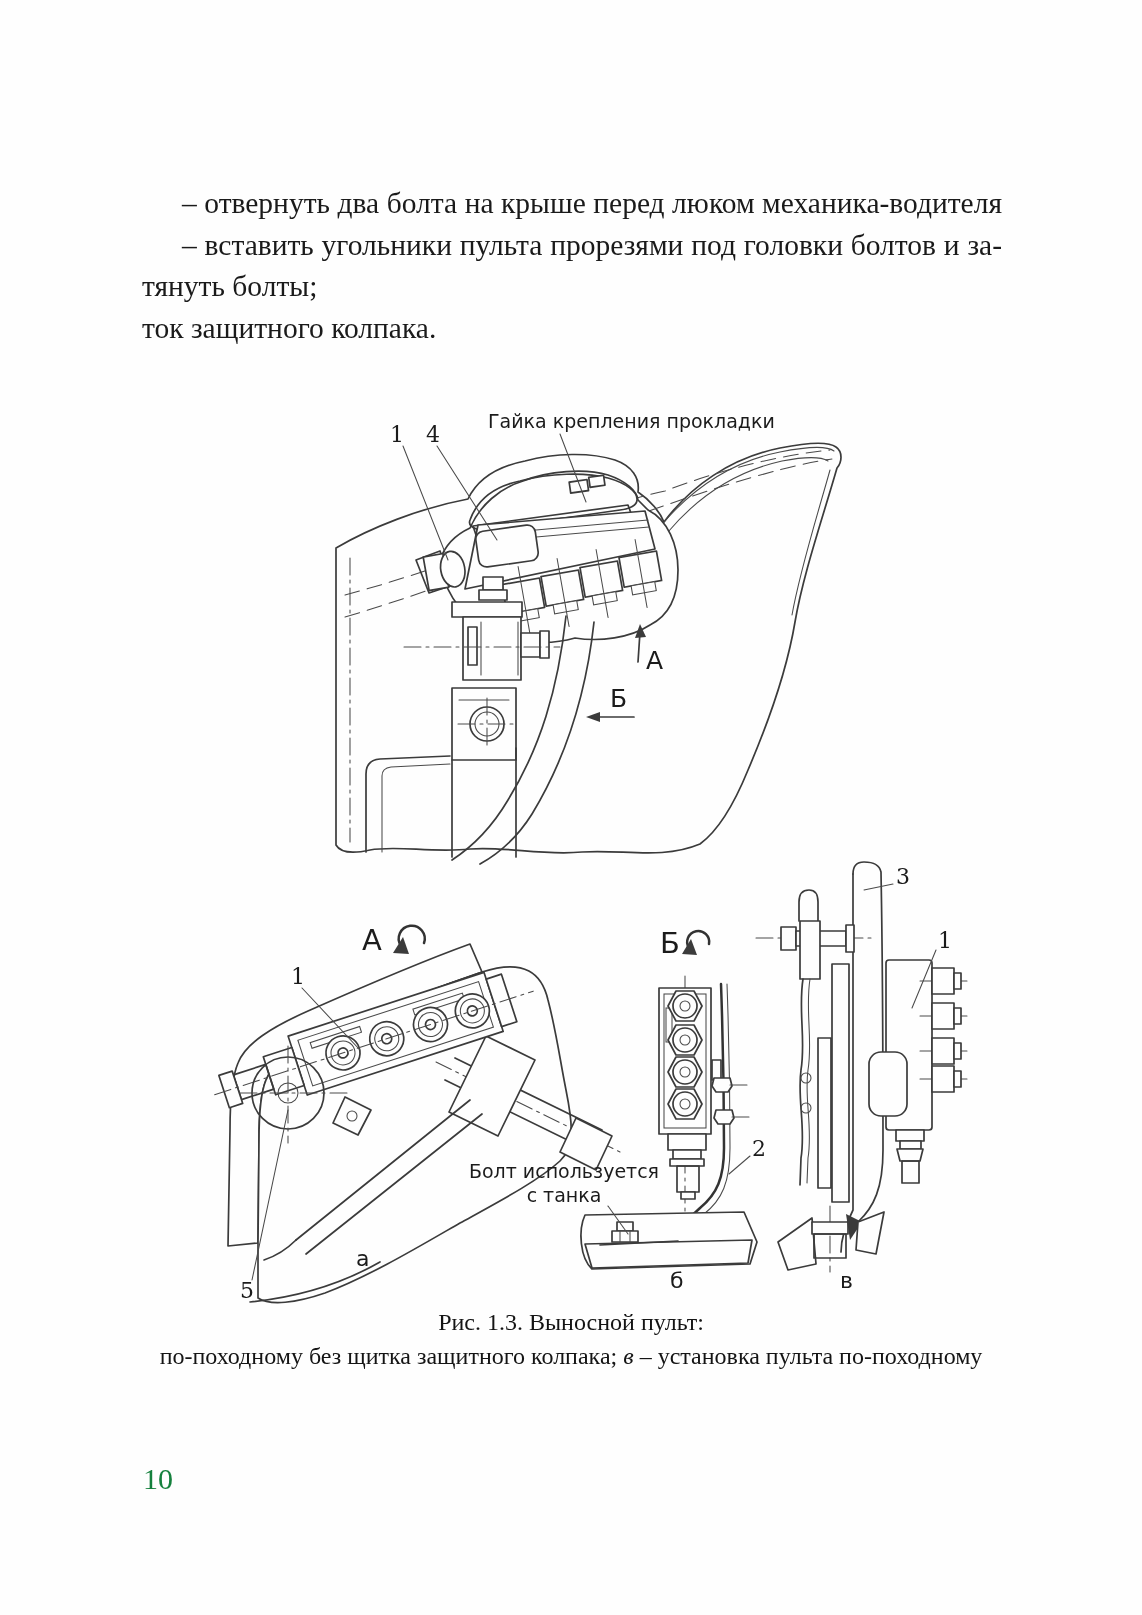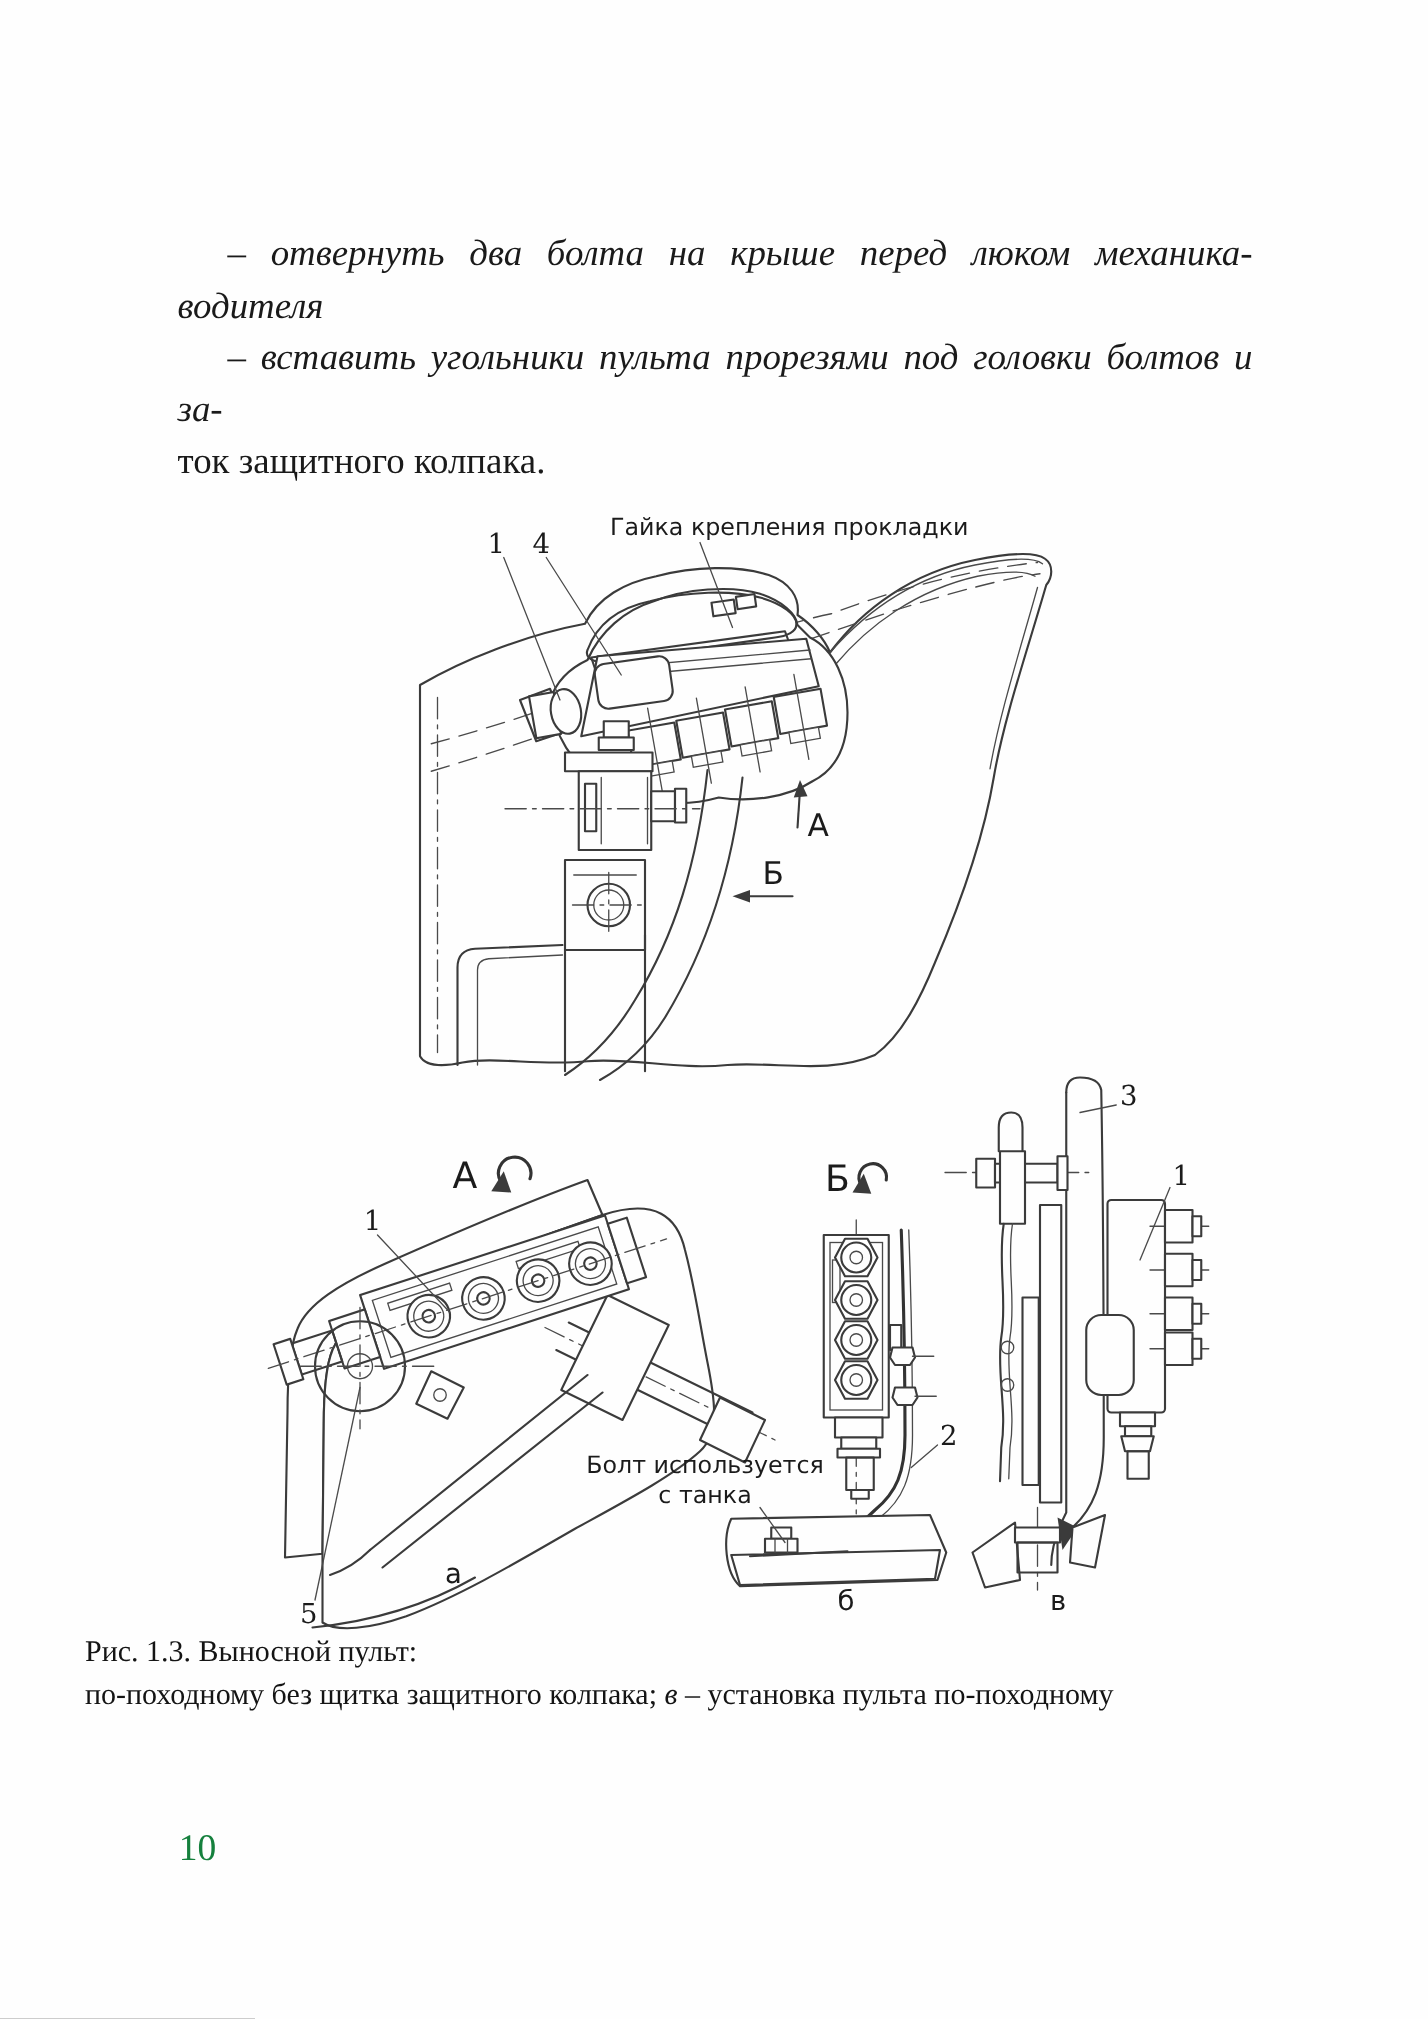--- a/index.html
+++ b/index.html
@@ -1,24 +1,24 @@
 <!DOCTYPE html>
 <html><head>
 <meta charset="utf-8">
 <style>
   html,body{margin:0;padding:0;background:#888;}
   .page{position:relative;width:1142px;height:1615px;background:#fefefe;margin:0 auto;overflow:hidden;
         font-family:"Liberation Serif",serif;color:#1a1a1a;}
   .body-text{position:absolute;left:142px;top:183px;width:860px;}
   .bline{font-size:29.5px;line-height:41.5px;white-space:nowrap;}
   .bline.fill{white-space:normal;text-align:justify;text-align-last:justify;}
-  .bline.ind{text-indent:40px;font-style:italic;}
+  .bline.ind{text-indent:40px;}
   .figure-svg{position:absolute;left:0;top:0;}
   .caption{position:absolute;left:68px;right:68px;top:1306px;}
-  .cap-line{font-size:24px;line-height:33.6px;text-align:left;color:#141414;}
+  .cap-line{font-size:24px;line-height:33.6px;text-align:center;color:#141414;}
   .cap-line .it{font-style:italic;}
   .page-number{position:absolute;left:143px;top:1462px;font-size:30px;color:#15803d;}
   
   .ln{fill:none;stroke:#3b3b3b;stroke-width:1.7;stroke-linecap:round;stroke-linejoin:round;}
   .lnt{fill:none;stroke:#4a4a4a;stroke-width:1.05;stroke-linecap:round;}
   .lnk{fill:none;stroke:#333;stroke-width:2.5;stroke-linecap:round;stroke-linejoin:round;}
   .wh{fill:#fefefe;}
   .dash{stroke-dasharray:15,8;}
   .dd{stroke-dasharray:17,5,3,5;stroke-width:1.05;}
   .ah{fill:#3b3b3b;stroke:none;}
@@ -29,20 +29,21 @@
   text.dir{font:25px "DejaVu Sans",sans-serif;fill:#1b1b1b;}
 </style>
 </head>
 <body>
 
 <div class="page">
 
   <div class="body-text">
       <div class="bline ind fill">– отвернуть два болта на крыше перед люком механика-водителя</div>
       <div class="bline ind fill">– вставить угольники пульта прорезями под головки болтов и за-</div>
+      <div class="bline">тянуть болты;</div>
       <div class="bline">ток защитного колпака.</div>
     </div>
 
   <svg class="figure-svg" width="1142" height="1615" viewBox="0 0 1142 1615" aria-hidden="true">
     <defs>
       <pattern id="hA" patternUnits="userSpaceOnUse" width="9" height="9" patternTransform="rotate(45)">
         <line x1="0" y1="0" x2="0" y2="9" stroke="#4a4a4a" stroke-width="1.3"></line>
       </pattern>
       <pattern id="hB" patternUnits="userSpaceOnUse" width="7" height="7" patternTransform="rotate(-45)">
         <line x1="0" y1="0" x2="0" y2="7" stroke="#4a4a4a" stroke-width="1.2"></line>

